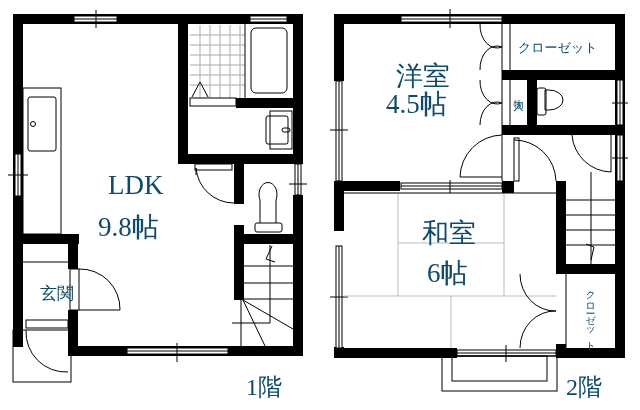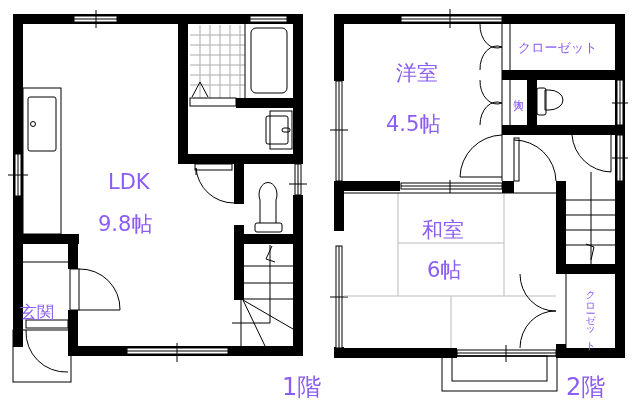--- a/index.html
+++ b/index.html
@@ -1,19 +1,19 @@
 <!DOCTYPE html>
 <html><head>
   <meta charset="utf-8">
   <style>
     html, body { margin: 0; padding: 0; background: #ffffff; }
     body { width: 640px; height: 410px; overflow: hidden; position: relative; font-family: "DejaVu Sans", sans-serif; }
     svg.plan { position: absolute; left: 0; top: 0; }
-    .lbl { position: absolute; color: #8b5cf6; text-align: center; white-space: nowrap; line-height: 1; }
-    .big { font-size: 21px; }
+    .lbl { position: absolute; color: #0c4a6e; text-align: center; white-space: nowrap; line-height: 1; font-family: Liberation Serif, serif; }
+    .big { font-size: 27px; }
     .mid { font-size: 17px; }
     .sm  { font-size: 13px; }
     .xs  { font-size: 9px; }
     .vert { writing-mode: vertical-rl; font-size: 10px; letter-spacing: 1px; }
     .floor { font-size: 24px; }
   </style>
 </head>
 <body>
 
 <svg class="plan" width="640" height="410" viewBox="0 0 640 410">
@@ -207,23 +207,23 @@
     <rect x="457" y="350" width="99" height="6" fill="#fff"></rect>
     <line x1="457" y1="353" x2="556" y2="353"></line>
     <line x1="506" y1="345" x2="506" y2="362"></line>
     <rect x="452" y="356" width="95" height="25"></rect>
     <rect x="442" y="356" width="115" height="35"></rect>
   </g>
 </svg>
 
 <div class="lbl big" style="left:108px;top:172px;">LDK</div>
 <div class="lbl big" style="left:98px;top:214px;">9.8帖</div>
-<div class="lbl mid" style="left:20px;top:285px;margin-top:19px;">玄関</div>
-<div class="lbl floor" style="left:246px;top:375px;margin-left:36px;">1階</div>
+<div class="lbl mid" style="left:40px;top:285px;">玄関</div>
+<div class="lbl floor" style="left:246px;top:375px;">1階</div>
 
 <div class="lbl big" style="left:396px;top:63px;">洋室</div>
-<div class="lbl big" style="left:386px;top:114px;">4.5帖</div>
+<div class="lbl big" style="left:386px;top:91px;">4.5帖</div>
 <div class="lbl big" style="left:422px;top:220px;">和室</div>
 <div class="lbl big" style="left:427px;top:260px;">6帖</div>
 <div class="lbl sm" style="left:518px;top:41px;">クローゼット</div>
 <div class="lbl vert" style="left:585px;top:283px;">クローゼット</div>
 <div class="lbl vert xs" style="left:513px;top:92px;">物入</div>
 <div class="lbl floor" style="left:566px;top:375px;">2階</div>
 
 </body></html>

